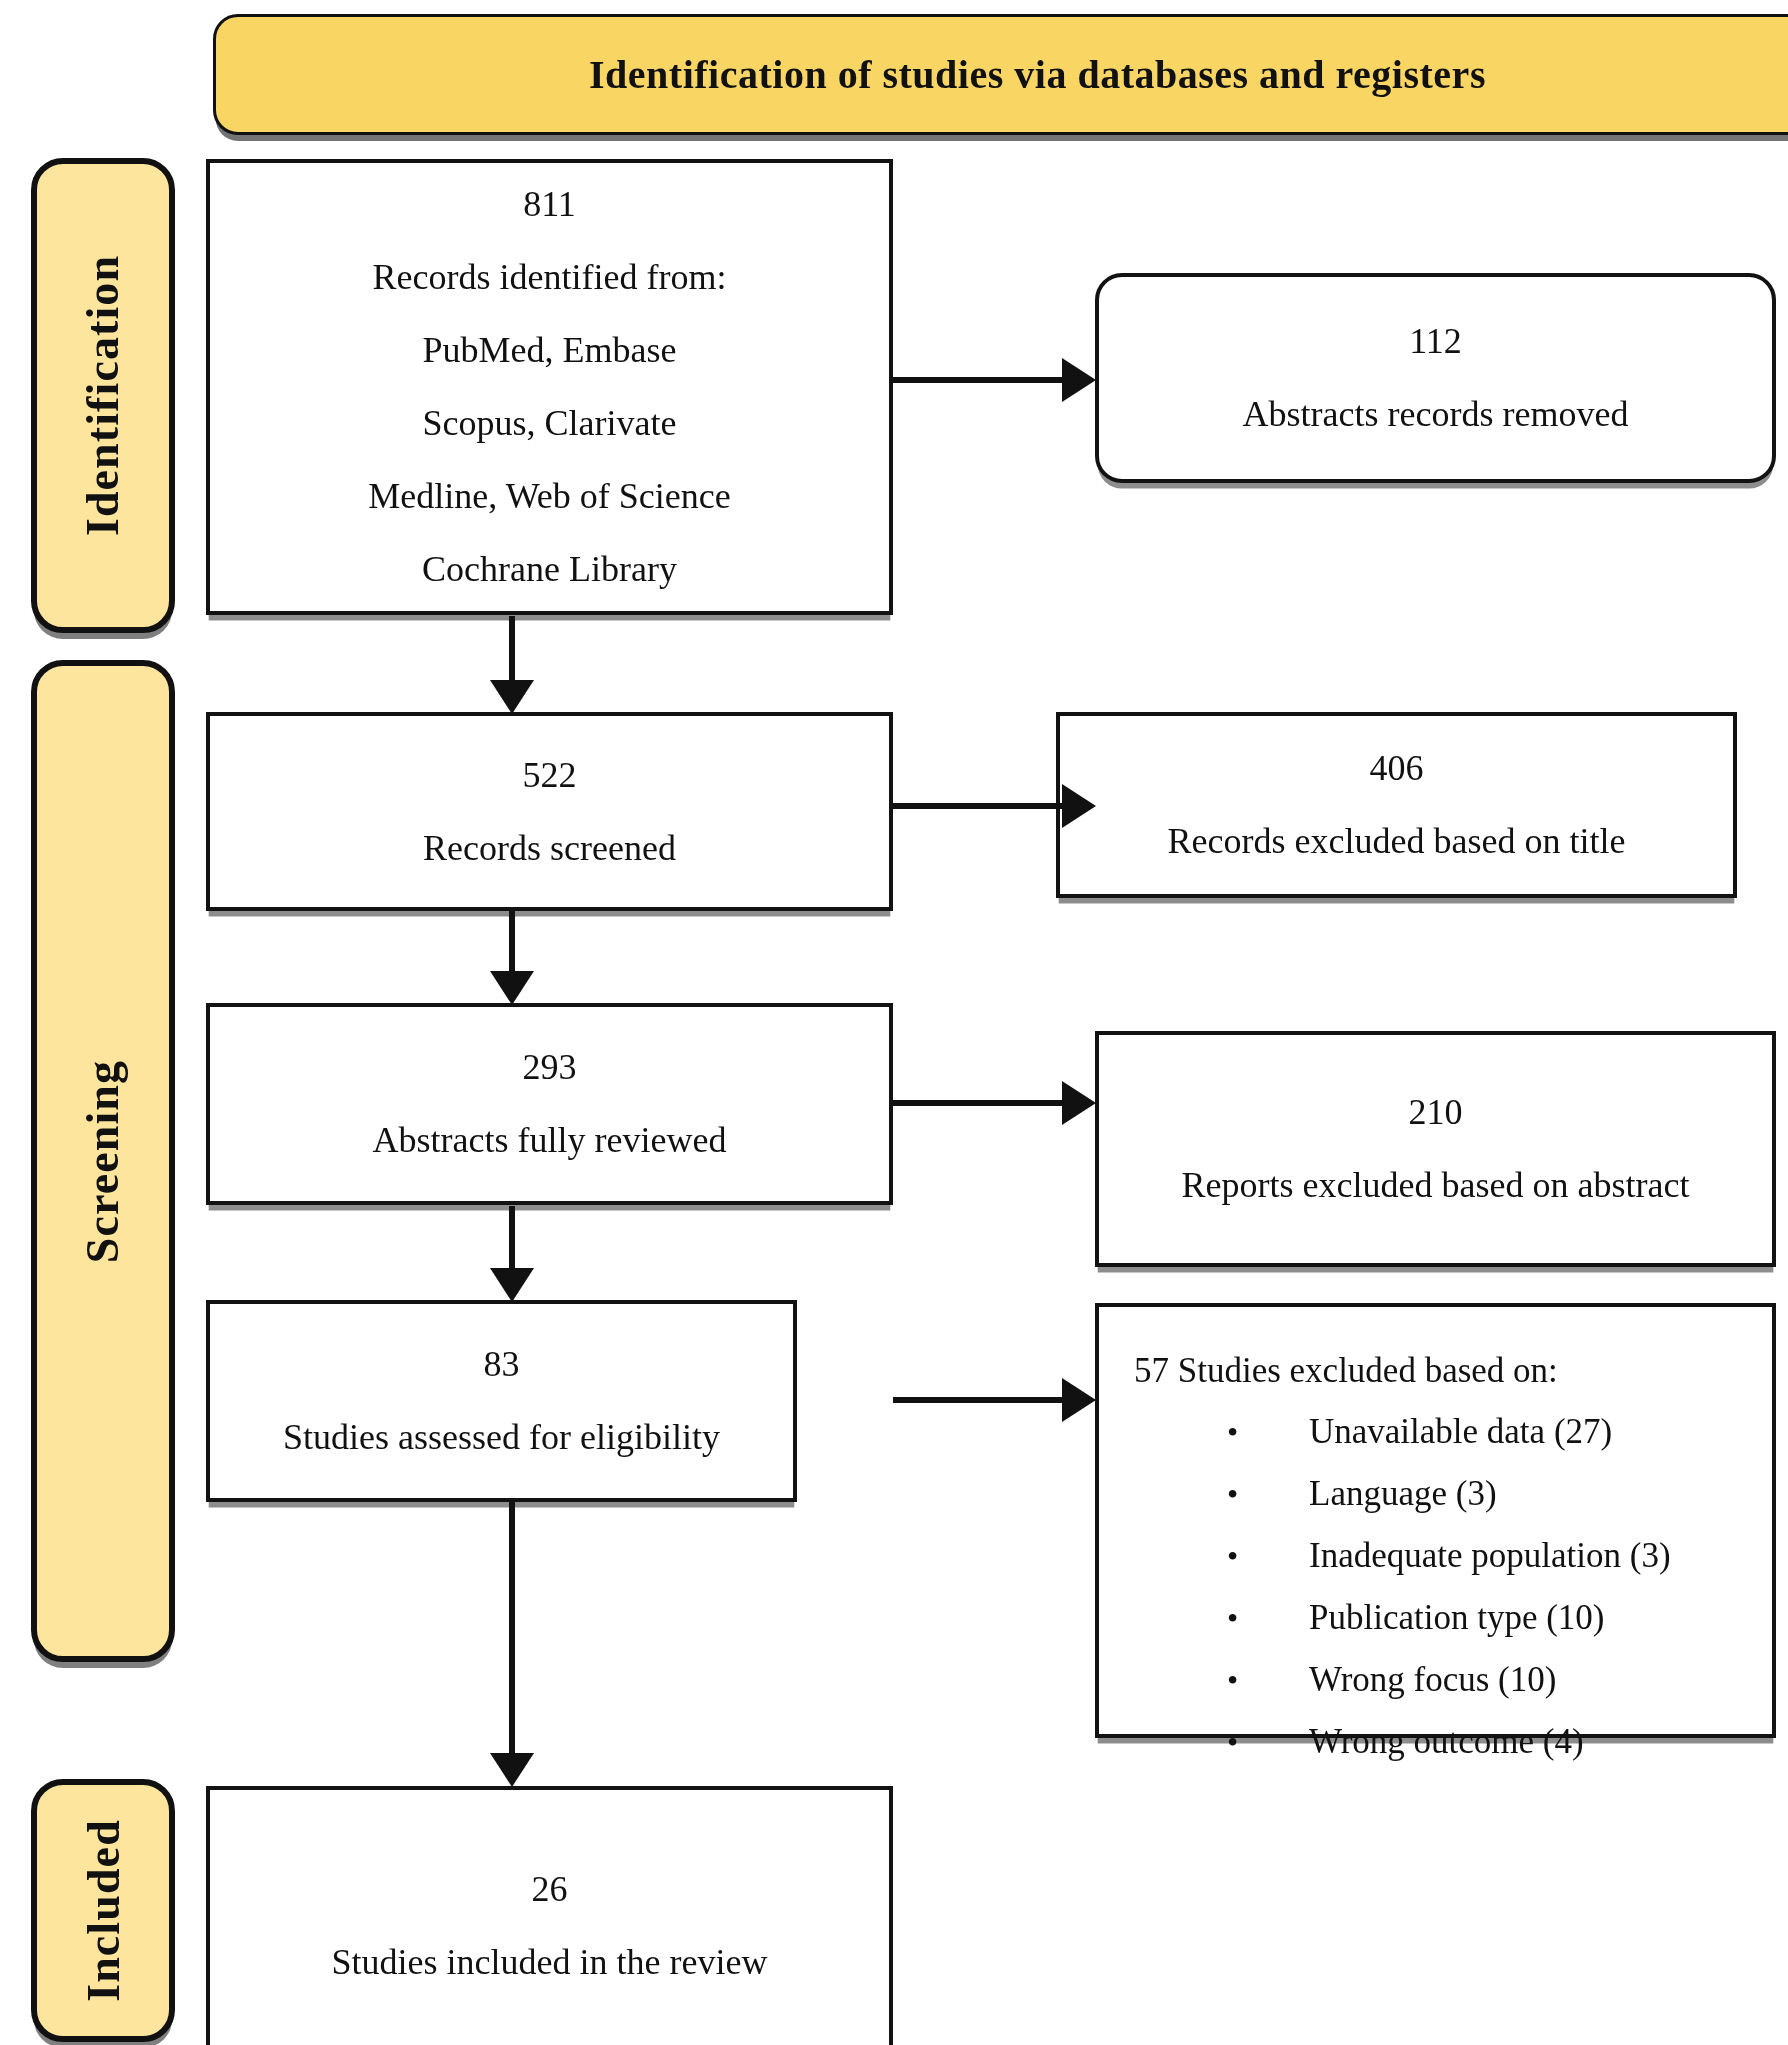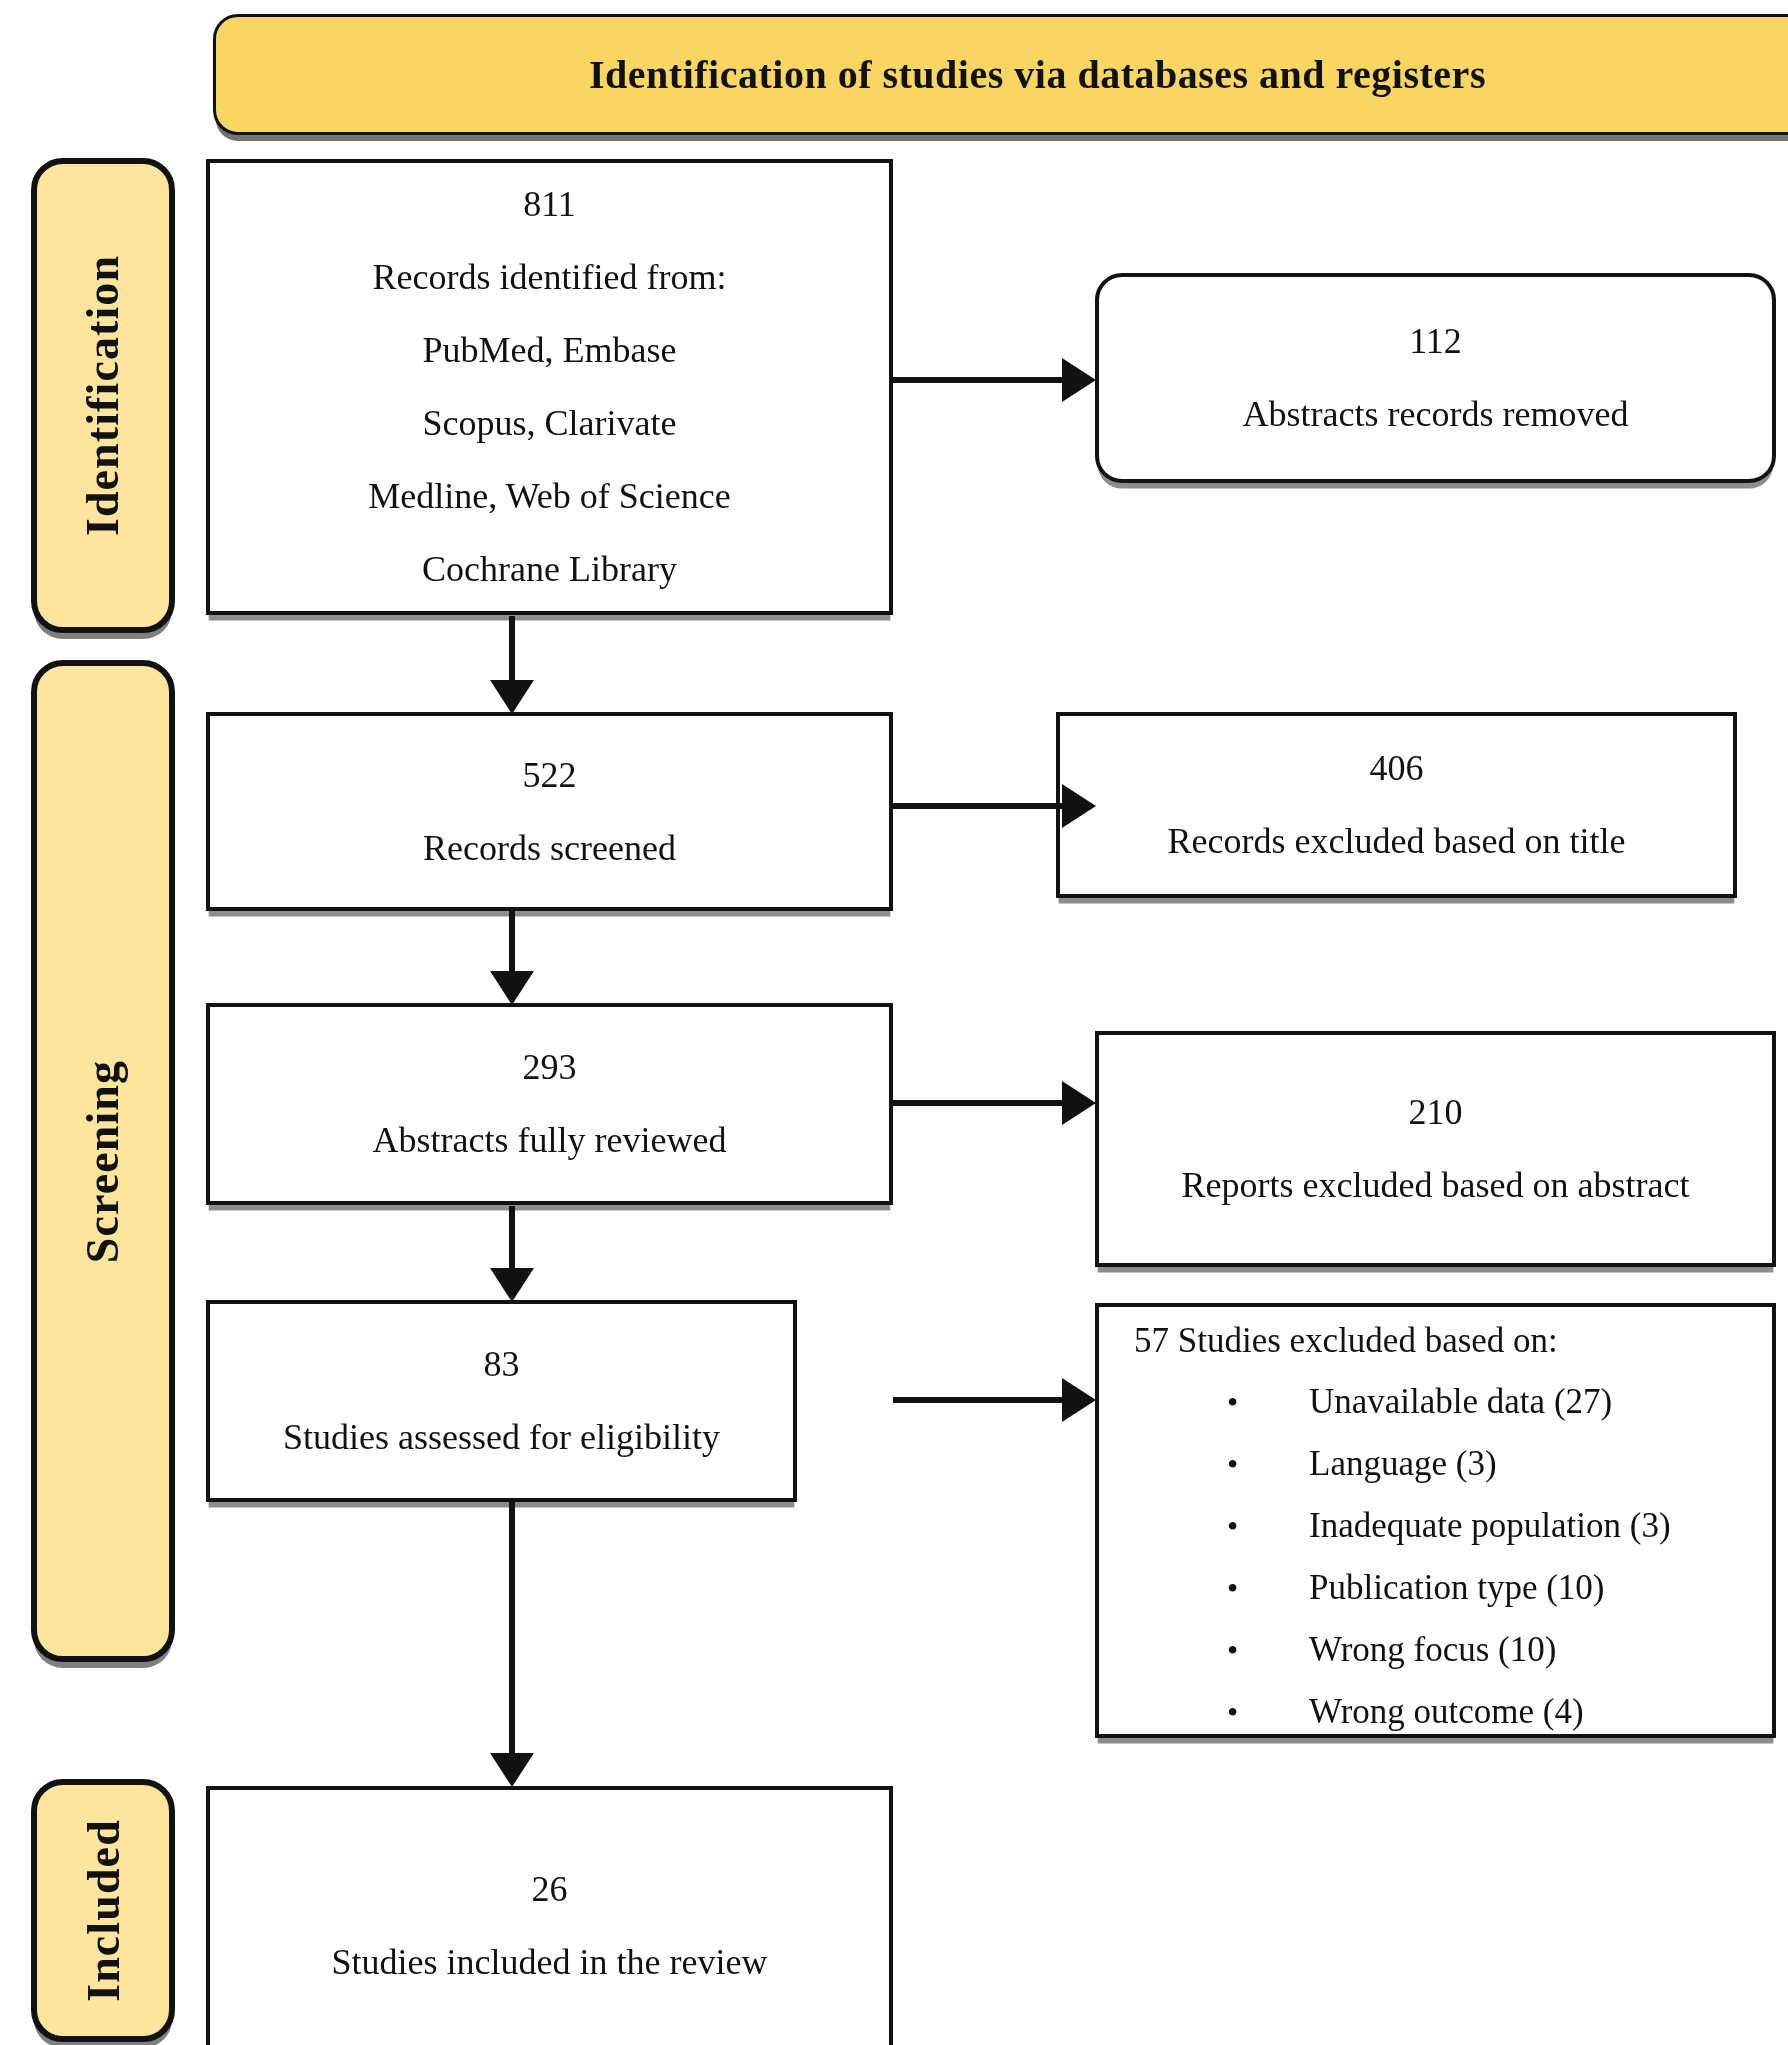--- a/index.html
+++ b/index.html
@@ -50,21 +50,21 @@
   .wbox .line { font-size:36px; line-height:73px; }
   .wbox .label { max-width:78%; }
   
   .bullet-box {
     position:absolute;
     background:var(--box_fill,#FFFFFF);
     border:4.9px solid #121212;
     box-shadow:0 8.2px 0 -2.7px var(--shadow,#8D8D8D);
     box-sizing:border-box;
     padding:33px 30px 22px 35px;
-    display:flex; flex-direction:column; justify-content:center;
+    display:flex; flex-direction:column; justify-content:flex-start;
   }
   .bullet-box .bhead { font-size:35px; line-height:61px; }
   .bullet-row { display:flex; align-items:baseline; padding-left:93px; }
   .bullet-row .dot { font-size:32px; line-height:61px; width:82px; flex:0 0 82px; text-align:left; }
   .bullet-row .btext { font-size:35px; line-height:61px; }
   
   .arrow-h {
     position:absolute; height:6px; background:#111;
   }
   .arrow-h::after {

